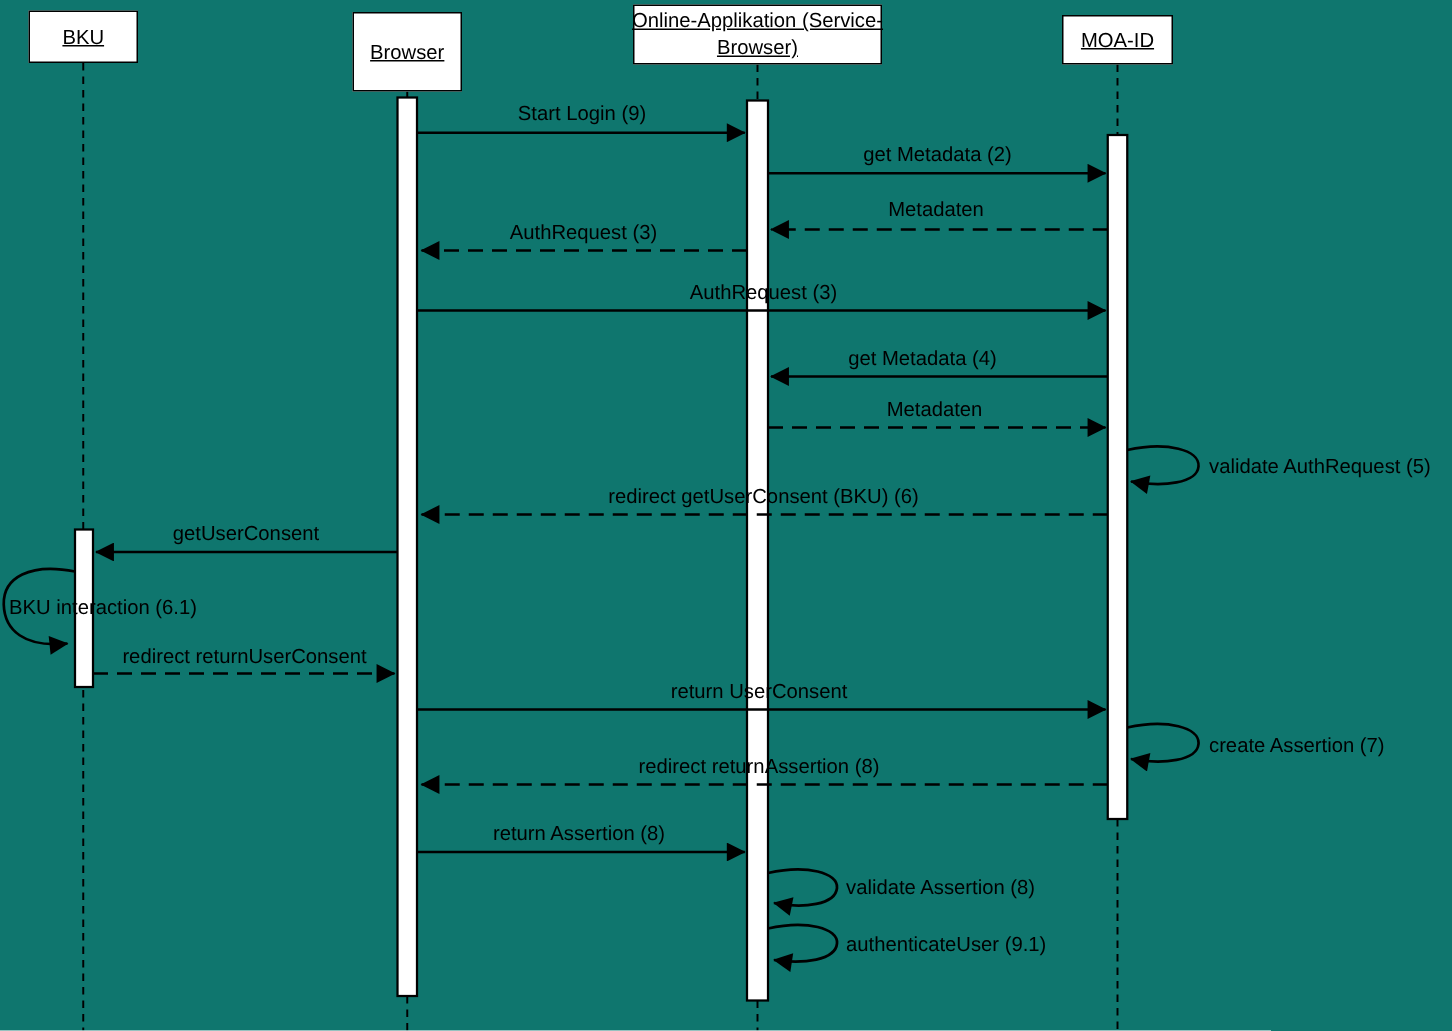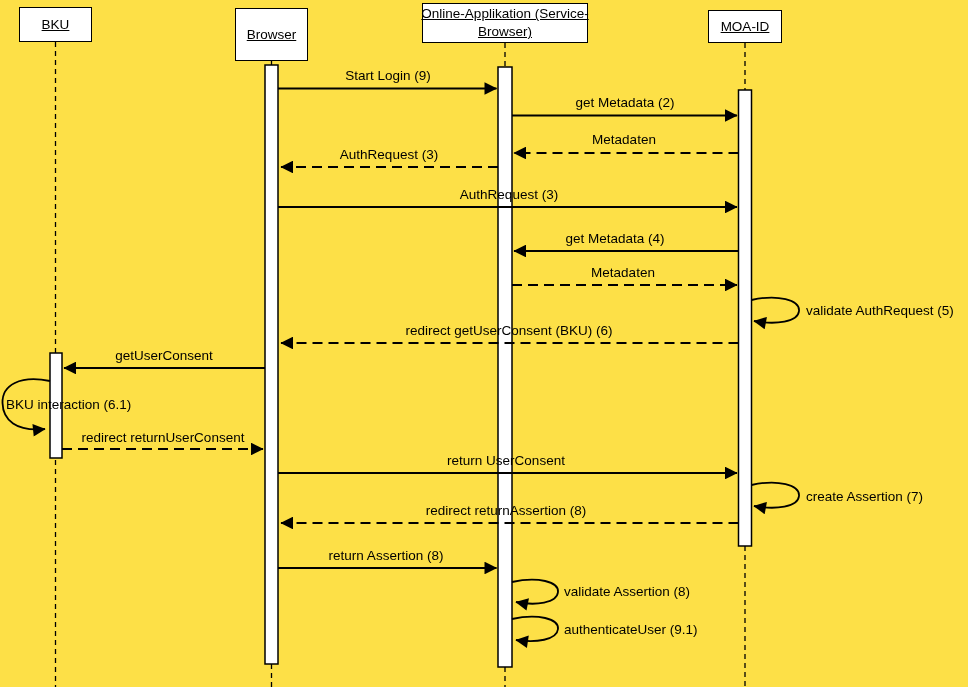--- a/index.html
+++ b/index.html
@@ -4,21 +4,21 @@
 <style>
   html, body {
     margin: 0;
     padding: 0;
     background: #ffffff;
   }
   .canvas {
     position: relative;
     width: 968px;
     height: 687px;
-    background: #fde047;
+    background: #0f766e;
     font-family: "Liberation Sans", "DejaVu Sans", sans-serif;
     color: #000000;
     overflow: hidden;
   }
   .layer {
     position: absolute;
     left: 0;
     top: 0;
   }
   .actor {

